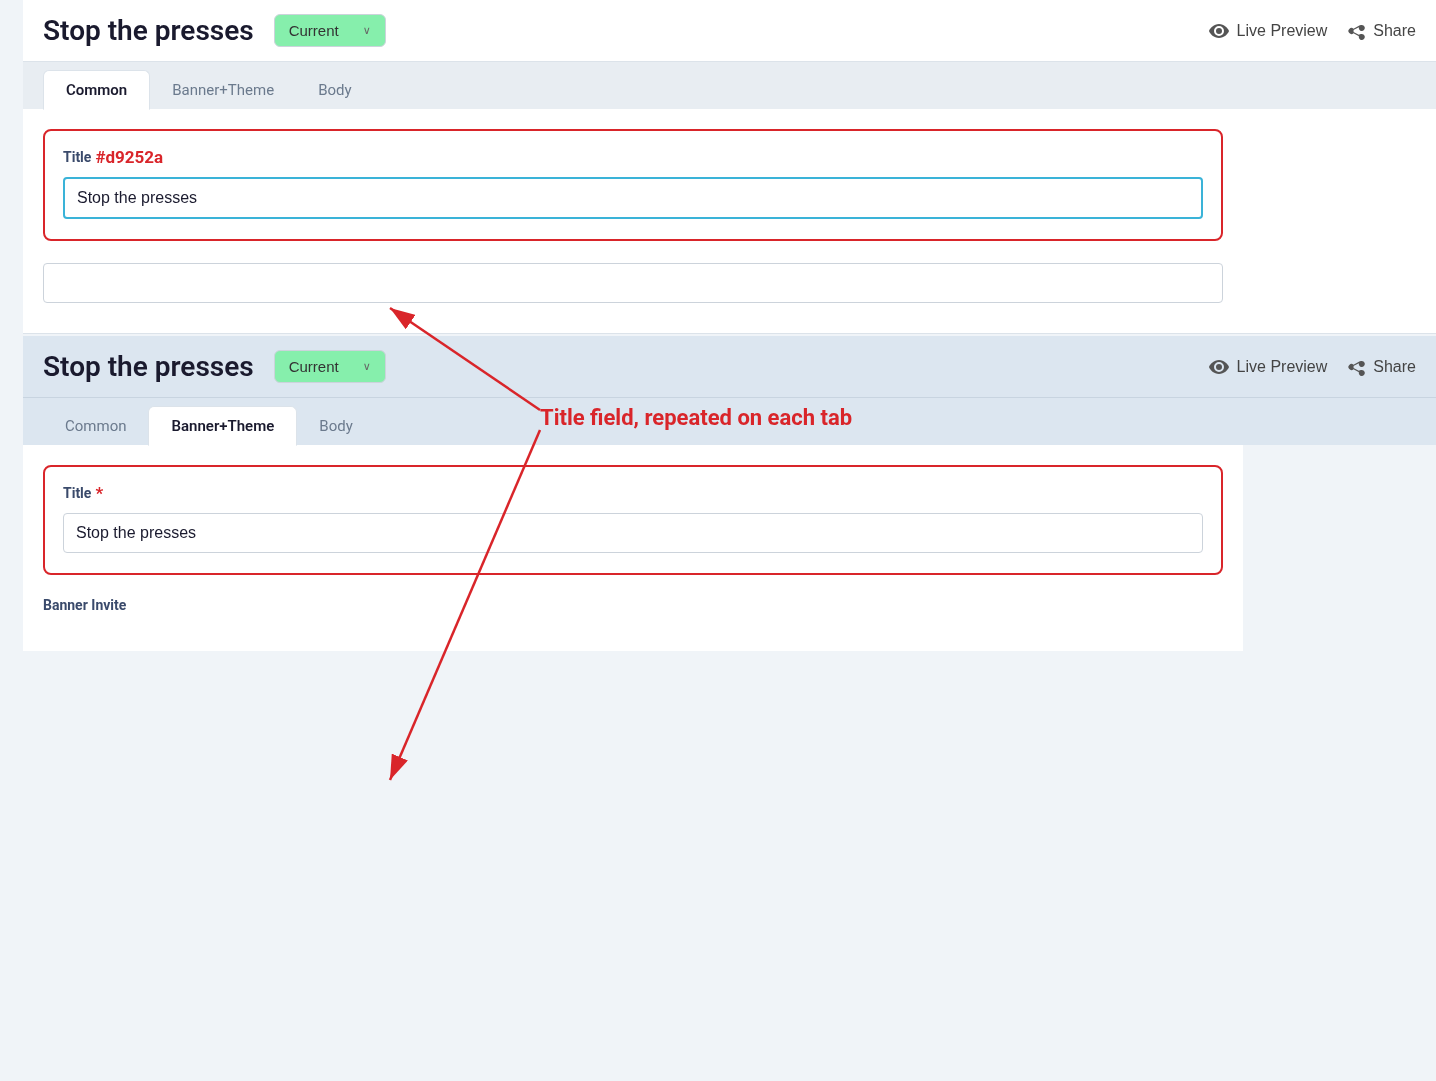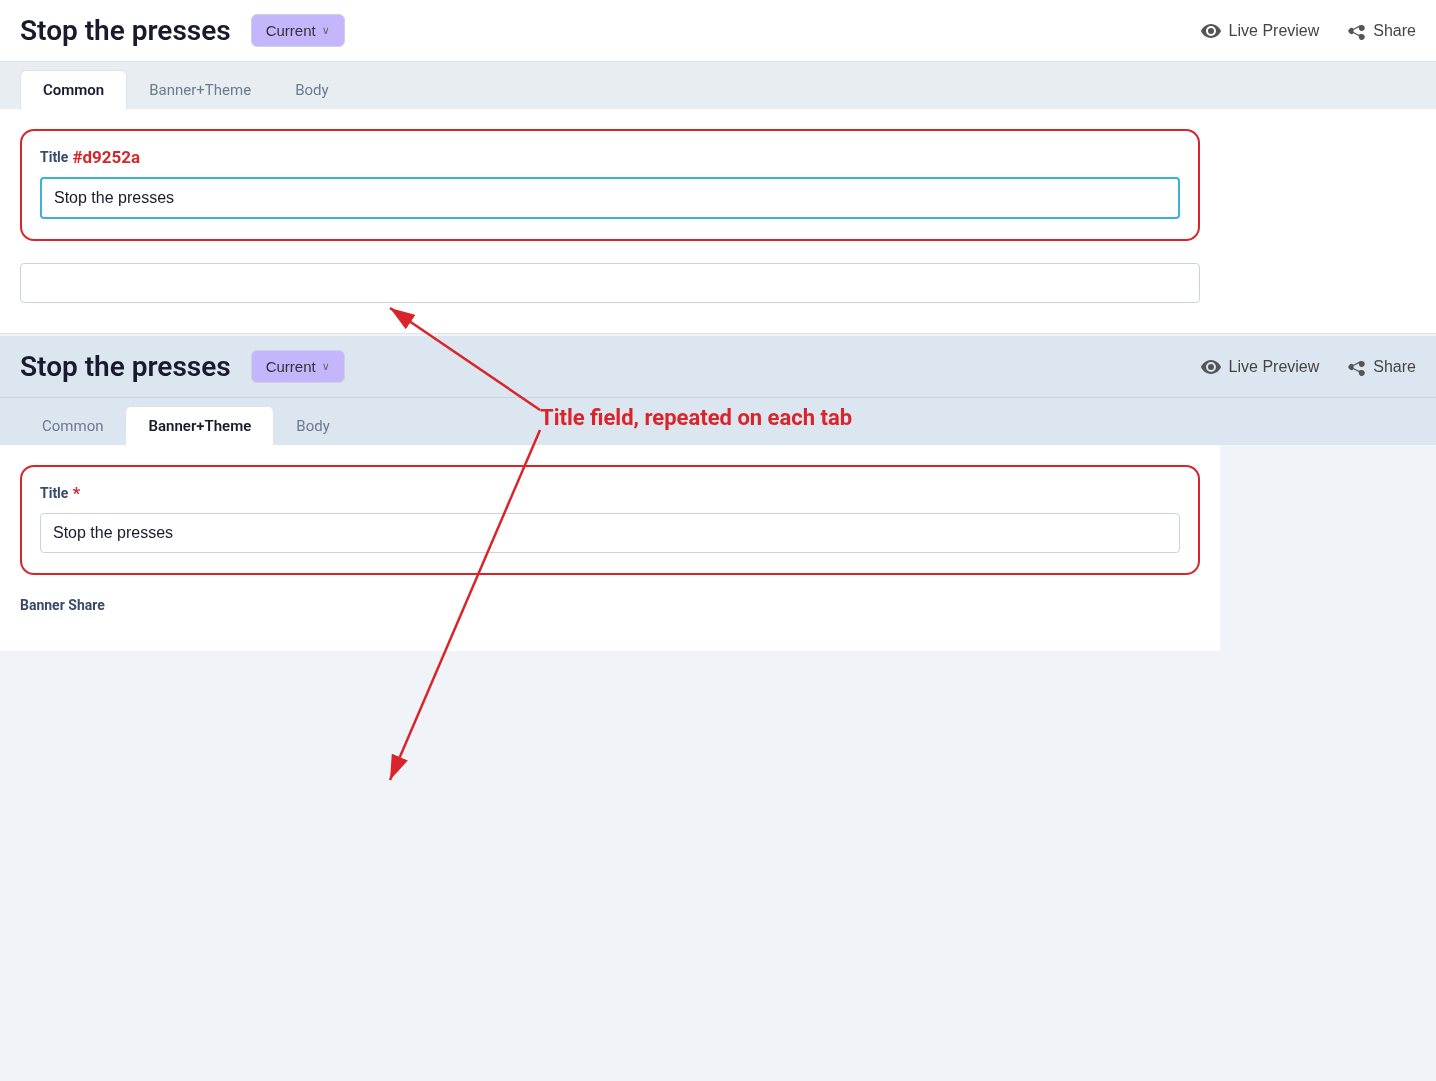--- a/index.html
+++ b/index.html
@@ -28,40 +28,40 @@
     .header-title {
       font-size: 28px;
       font-weight: 600;
       color: #1a1a2e;
       margin-right: 20px;
     }
 
     .current-btn {
       display: flex;
       align-items: center;
-      gap: 6px;
+      gap: 24px;
       border: 1px solid #ccd3db;
       border-radius: 6px;
       padding: 7px 14px;
       font-size: 15px;
       color: #333;
-      background: #c4b5fd;
+      background: #86efac;
       cursor: pointer;
       margin-right: auto;
     }
 
     .current-btn .chevron {
       font-size: 11px;
       color: #666;
     }
 
     .header-actions {
       display: flex;
       align-items: center;
-      gap: 28px;
+      gap: 20px;
     }
 
     .live-preview-btn {
       display: flex;
       align-items: center;
       gap: 8px;
       font-size: 16px;
       color: #444;
       cursor: pointer;
       background: none;
@@ -111,21 +111,21 @@
 
     
     .form-area {
       background: #fff;
       padding: 20px 20px 30px 20px;
       width: 1220px;
     }
 
     .field-section {
       border: 2px solid #d9252a;
-      border-radius: 14px;
+      border-radius: 8px;
       padding: 16px 18px 20px;
       margin-bottom: 22px;
     }
 
     .field-label {
       font-size: 14px;
       font-weight: 700;
       color: #3a4a6b;
       margin-bottom: 10px;
       display: flex;
@@ -194,21 +194,21 @@
       width: 1220px;
     }
 
     .banner-label-field {
       margin-top: 20px;
     }
   </style>
 </head>
 <body>
 
-<div style="position:relative; width:1436px; height:888px; overflow:hidden;">
+<div style="position:relative; width:1436px; height:888px; overflow:hidden;padding-left:23px;">
 
   <div class="section-wrapper" style="position:relative;">
 
     <div class="header">
       <span class="header-title">Stop the presses</span>
       <button class="current-btn">
         <span>Current</span>
         <span class="chevron">∨</span>
       </button>
       <div class="header-actions">
@@ -298,21 +298,21 @@
 
       <div class="field-section">
         <div class="field-label">
           <span>Title</span>
           <span class="required-star">*</span>
         </div>
         <input class="text-input-plain" type="text" value="Stop the presses" style="">
       </div>
 
       <div class="banner-label-field">
-        <div class="subject-label">Banner Share</div>
+        <div class="subject-label">Banner Invite</div>
       </div>
 
     </div>
 
   </div>
 
   <svg class="annotation" xmlns="http://www.w3.org/2000/svg">
 
     <defs>
       <marker id="arrowhead1" markerWidth="10" markerHeight="7" refX="10" refY="3.5" orient="auto">

